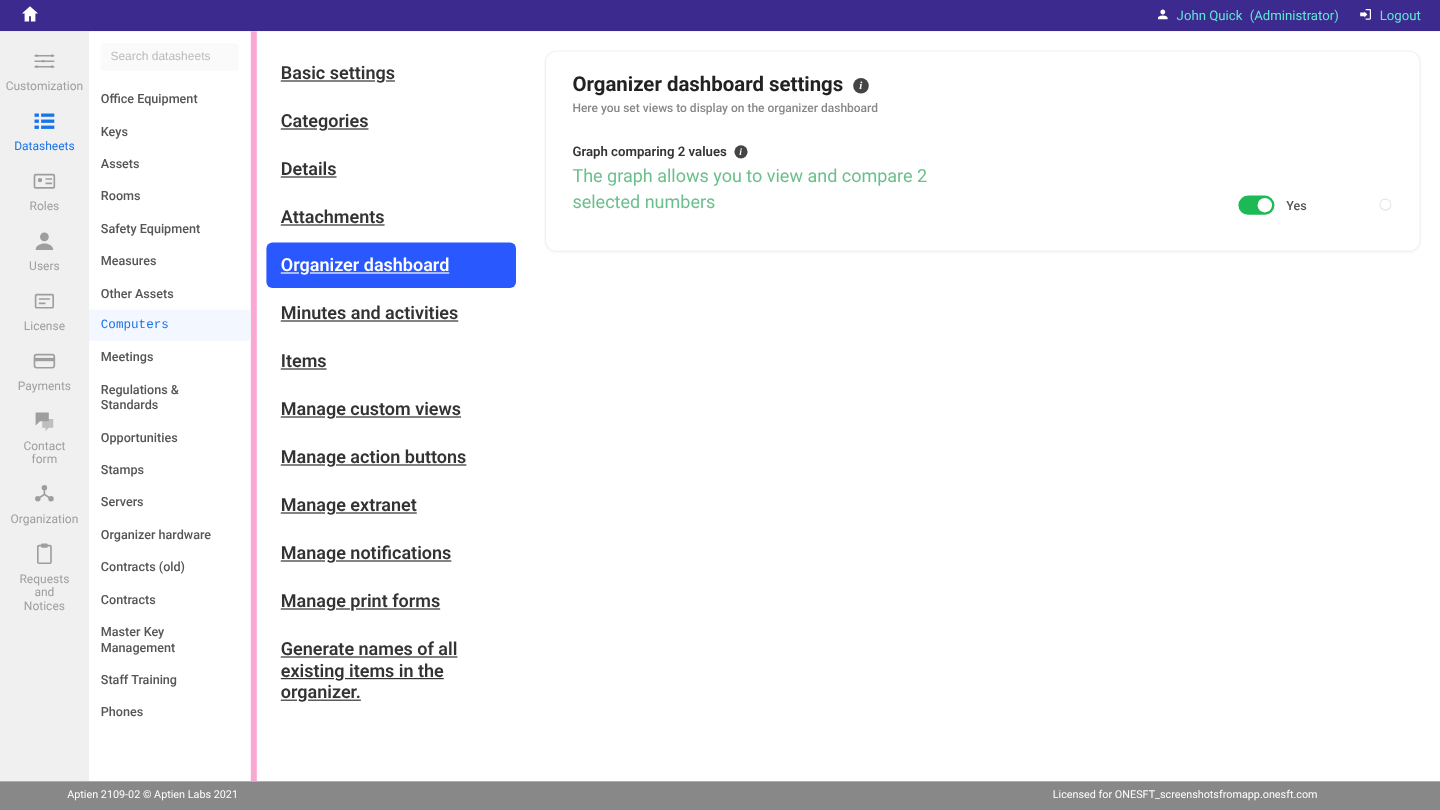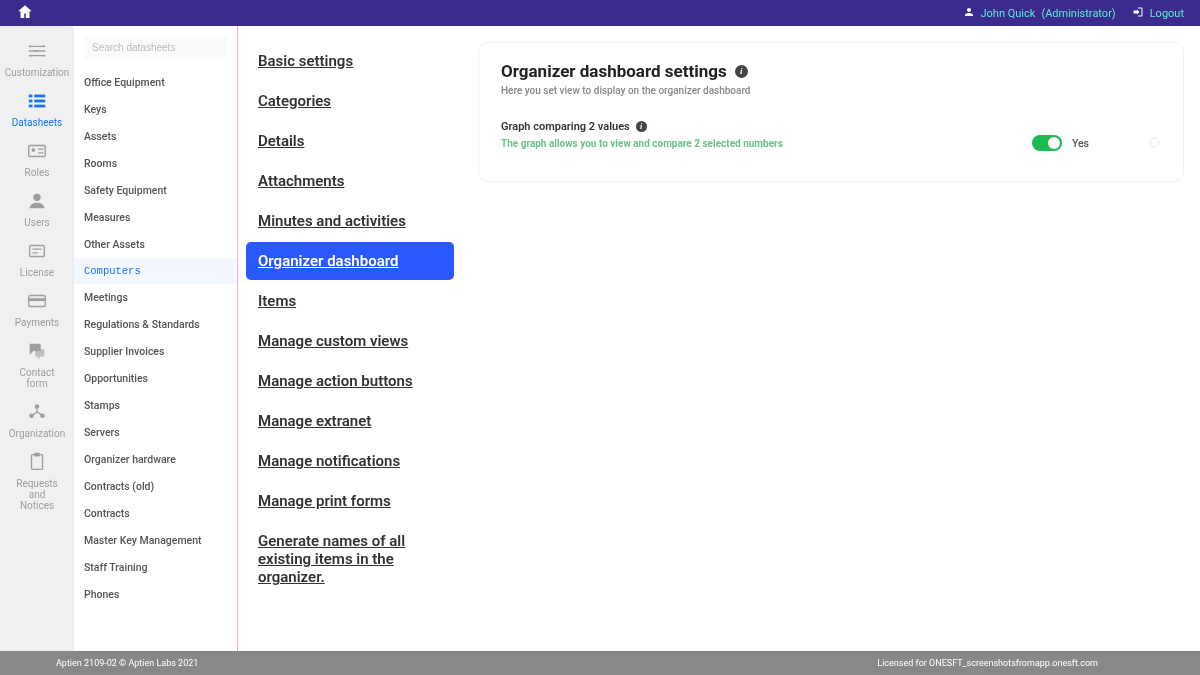--- a/index.html
+++ b/index.html
@@ -54,22 +54,22 @@
     .nav-item-label { font-size: 10px; margin-top: 2px; text-align: center; line-height: 1.1; }
     
     .content-area {
       flex: 1;
       background: #fff;
       display: flex;
       box-shadow: 0 0 3px rgba(0,0,0,0.05);
     }
     
     .col-datasheets {
-      width: 164px;
-      border-right: 1px solid #f9a8d4;
+      width: 140px;
+      border-right: 5px solid #f9a8d4;
       display: flex;
       flex-direction: column;
       position: relative;
     }
     .search-box {
       padding: 10px 10px;
     }
     .search-input {
       width: 100%;
       border: none;
@@ -144,25 +144,25 @@
     .setting-left { flex: 1; }
     .setting-label {
       font-size: 11px;
       color: #333;
       font-weight: 600;
       display: flex;
       align-items: center;
       gap: 6px;
     }
     .setting-desc {
-      font-size: 10px;
+      font-size: 15px;
       color: #6bbf8c;
       margin-top: 4px;
       max-width: 300px;
-      font-weight: 700;
+      font-weight: 400;
       line-height: 1.4;
     }
     .setting-right {
       display: flex;
       align-items: center;
       gap: 10px;
     }
     .toggle {
       width: 30px;
       height: 16px;
@@ -357,56 +357,55 @@
           <div class="datasheet-item">Office Equipment</div>
           <div class="datasheet-item">Keys</div>
           <div class="datasheet-item">Assets</div>
           <div class="datasheet-item">Rooms</div>
           <div class="datasheet-item">Safety Equipment</div>
           <div class="datasheet-item">Measures</div>
           <div class="datasheet-item">Other Assets</div>
           <div class="datasheet-item active">Computers</div>
           <div class="datasheet-item">Meetings</div>
           <div class="datasheet-item">Regulations &amp; Standards</div>
-          <div class="datasheet-item">Supplier Invoices</div>
           <div class="datasheet-item">Opportunities</div>
           <div class="datasheet-item">Stamps</div>
           <div class="datasheet-item">Servers</div>
           <div class="datasheet-item">Organizer hardware</div>
           <div class="datasheet-item">Contracts (old)</div>
           <div class="datasheet-item">Contracts</div>
           <div class="datasheet-item">Master Key Management</div>
           <div class="datasheet-item">Staff Training</div>
           <div class="datasheet-item">Phones</div>
         </div>
     </div>
 
     <div class="col-settings" id="settings-menu">
         <div class="settings-item">Basic settings</div>
         <div class="settings-item">Categories</div>
         <div class="settings-item">Details</div>
         <div class="settings-item">Attachments</div>
+        <div class="settings-item active">Organizer dashboard</div>
         <div class="settings-item">Minutes and activities</div>
-        <div class="settings-item active">Organizer dashboard</div>
         <div class="settings-item">Items</div>
         <div class="settings-item">Manage custom views</div>
         <div class="settings-item">Manage action buttons</div>
         <div class="settings-item">Manage extranet</div>
         <div class="settings-item">Manage notifications</div>
         <div class="settings-item">Manage print forms</div>
         <div class="settings-item">Generate names of all existing items in the organizer.</div>
       </div>
 
     <div class="col-main">
       <div class="panel">
         <div class="panel-title">
           <span>Organizer dashboard settings</span>
           <span class="info-icon">i</span>
         </div>
-        <div class="panel-subtitle">Here you set view to display on the organizer dashboard</div>
+        <div class="panel-subtitle">Here you set views to display on the organizer dashboard</div>
 
         <div class="setting-row">
           <div class="setting-left">
             <div class="setting-label">
               <span>Graph comparing 2 values</span>
               <span class="info-icon small">i</span>
             </div>
             <div class="setting-desc">The graph allows you to view and compare 2 selected numbers</div>
           </div>
           <div class="setting-right">

